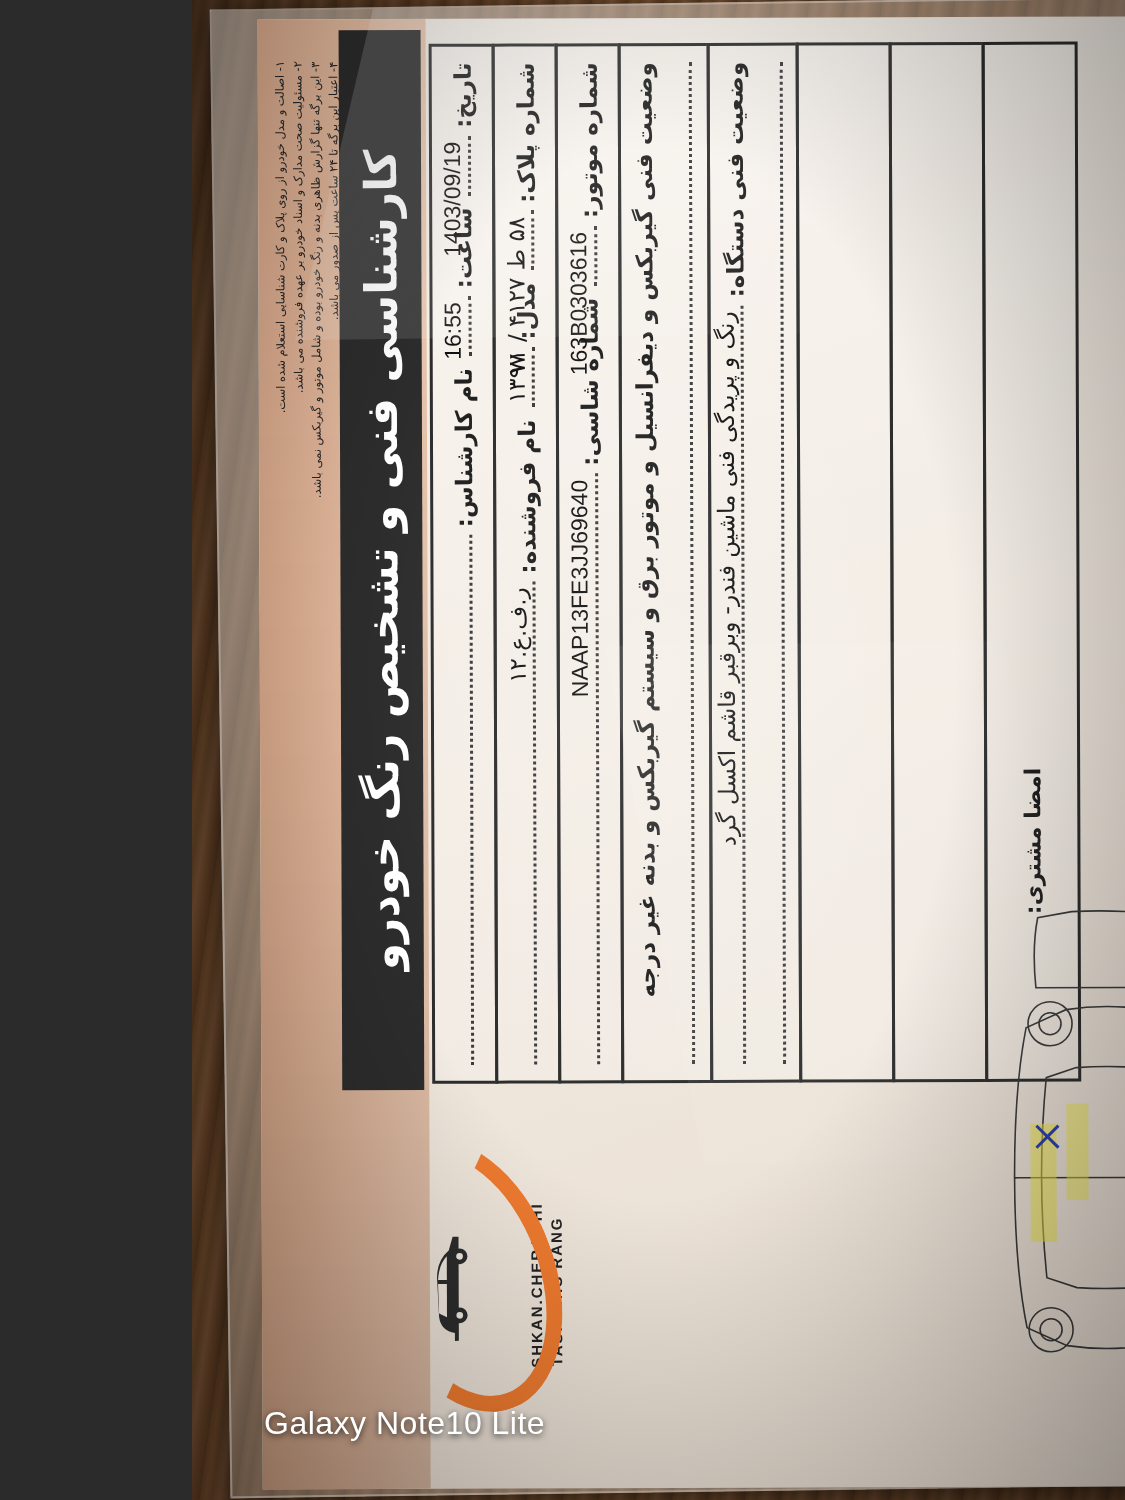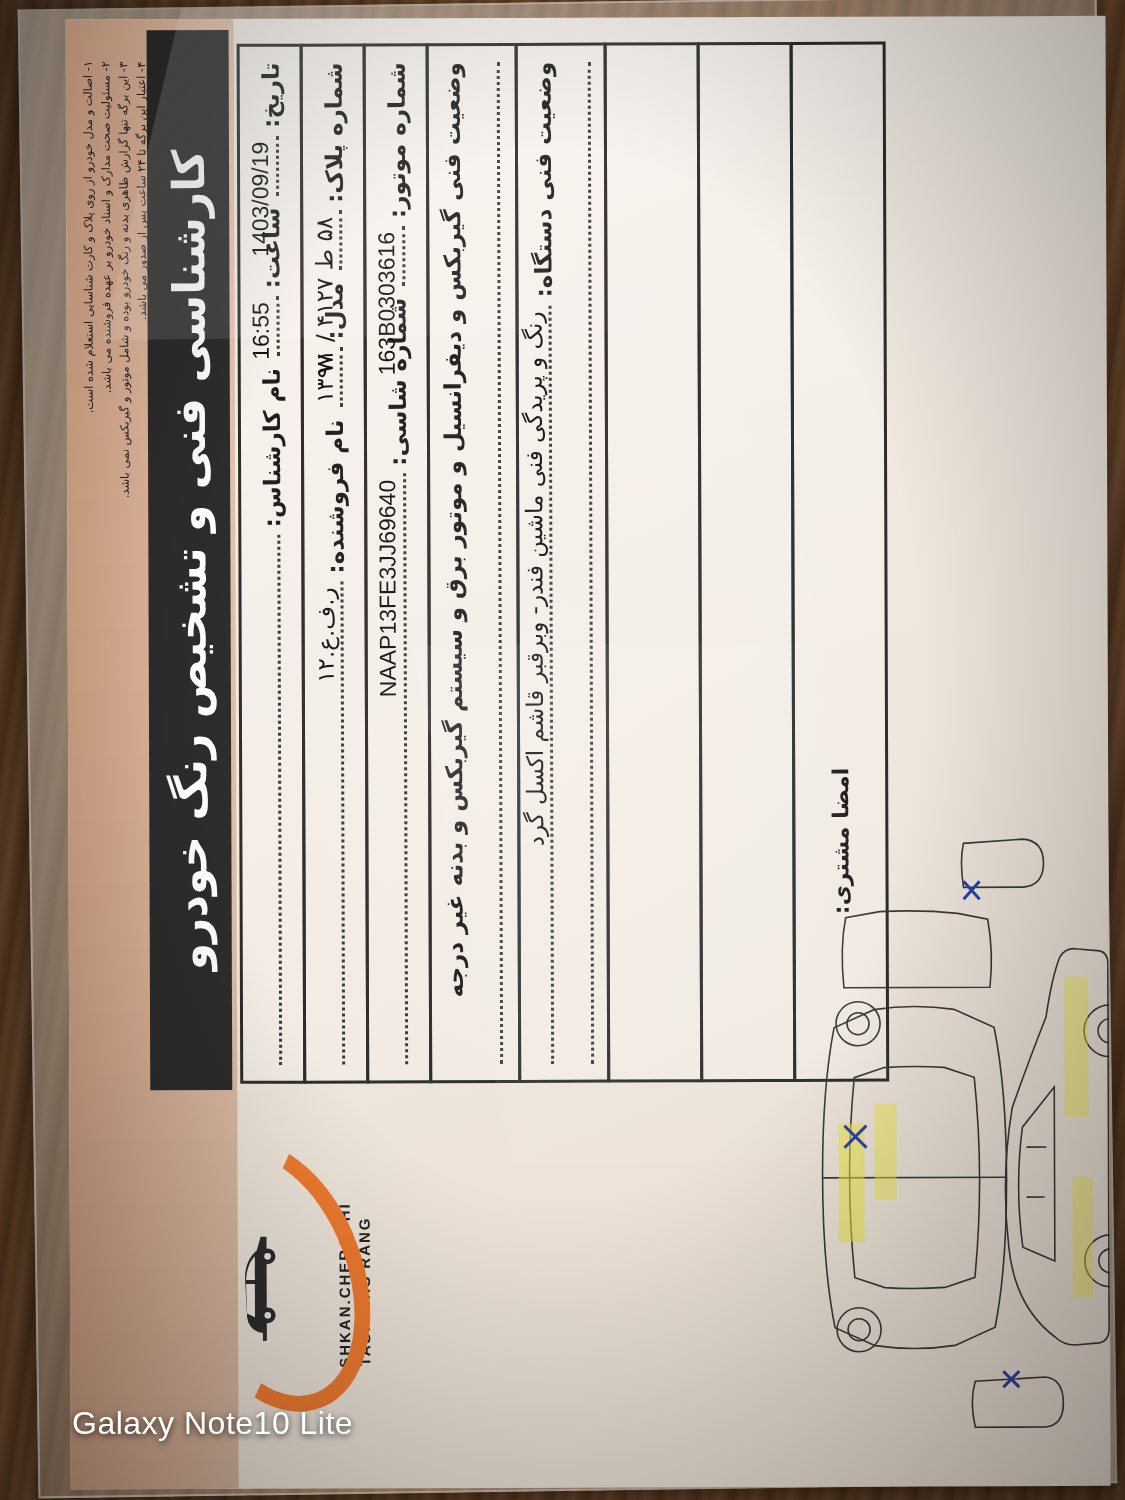--- a/index.html
+++ b/index.html
@@ -10,21 +10,21 @@
   body {
     width: 1125px;
     height: 1500px;
     overflow: hidden;
     font-family: "DejaVu Sans", sans-serif;
   }
 
   
   #photo {
     position: relative;
-    width: 1125px;
+    width: 933px;
     height: 1500px;
     overflow: hidden;
     background:
       linear-gradient(105deg, rgba(0,0,0,0.30) 0%, rgba(0,0,0,0.05) 30%, rgba(0,0,0,0.0) 55%, rgba(0,0,0,0.18) 100%),
       repeating-linear-gradient(98deg,
         #6b4526 0px, #7a5130 6px, #6e4a2a 12px, #83593a 20px, #70492a 28px, #5f3d22 36px);
   }
   
   #photo::after {
     content: "";

